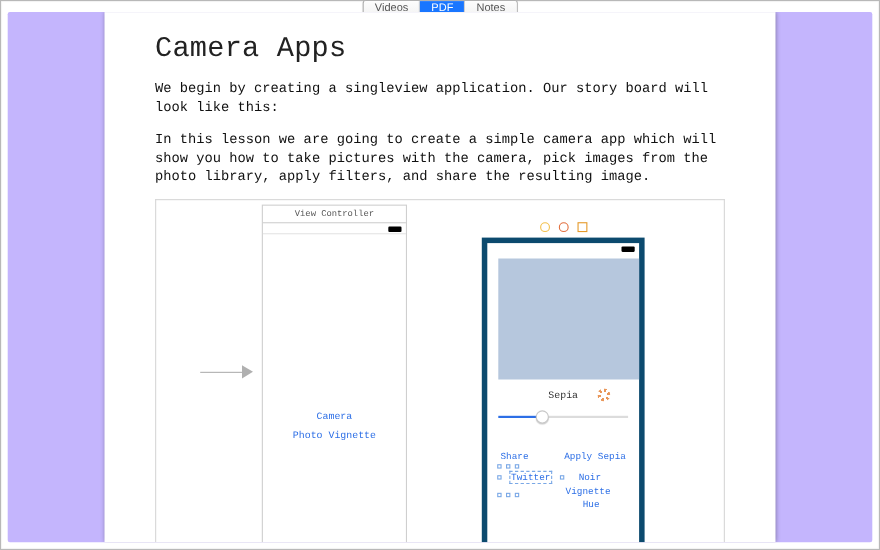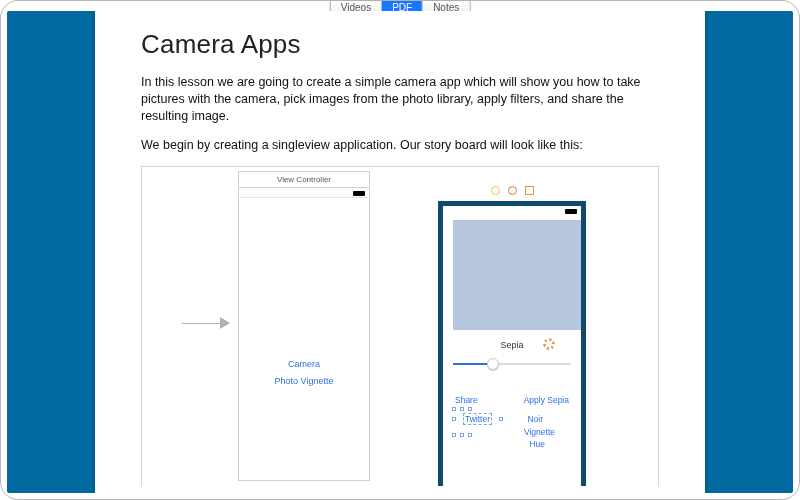--- a/index.html
+++ b/index.html
@@ -1,38 +1,38 @@
 <!DOCTYPE html>
 <html><head>
 <meta charset="utf-8">
 <style>
   * { box-sizing: border-box; margin: 0; padding: 0; }
   html, body { width: 800px; height: 500px; overflow: hidden; font-family: -apple-system, "Helvetica Neue", Arial, sans-serif; }
   .window {
     width: 800px; height: 500px; position: relative;
-    background: #fff; border: 1px solid #b8b8b8; border-radius: 18px;
+    background: #fff; border: 1px solid #b8b8b8; border-radius: 0;
     box-shadow: inset 0 0 0 1px rgba(0,0,0,0.02);
     padding-left: 16px;
   }
   .tabbar {
     position: absolute; top: -1px; left: 50%; transform: translateX(-50%);
     display: flex; height: 16px; line-height: 14px;
     font-size: 10px; background: #fff;
     border: 1px solid #b0b0b0; border-radius: 3px; overflow: hidden;
     box-shadow: 0 1px 1px rgba(0,0,0,0.08);
   }
   .tabbar .tab {
     padding: 0 10px; color: #555; background: linear-gradient(#fdfdfd,#f2f2f2);
     border-right: 1px solid #d0d0d0; display: flex; align-items: center;
   }
   .tabbar .tab:last-child { border-right: none; }
   .tabbar .tab.selected { background: #1976ff; color: #fff; }
   .viewer {
     position: absolute; top: 10px; left: 6px; right: 6px; bottom: 6px;
-    background: #0369a1; border-radius: 2px; overflow: hidden;
+    background: #c4b5fd; border-radius: 2px; overflow: hidden; font-family: Liberation Mono, monospace;
   }
   .page {
     position: absolute; top: 0; bottom: 0; left: 88px; right: 88px;
     background: #fff;
     box-shadow: 0 0 4px rgba(0,0,0,0.35);
     padding: 18px 46px 0 46px;
     overflow: hidden;
   }
   .page h1 { font-size: 26px; font-weight: 400; color: #222; margin-bottom: 14px; letter-spacing: 0.2px; }
   .page p { font-size: 12.5px; line-height: 1.35; color: #111; margin-bottom: 12px; font-weight: 500; }
@@ -110,22 +110,22 @@
   <div class="tabbar">
     <div class="tab">Videos</div>
     <div class="tab selected">PDF</div>
     <div class="tab">Notes</div>
   </div>
 
   <div class="viewer">
     <div class="page">
 
       <h1>Camera Apps</h1>
+      <p>We begin by creating a singleview application. Our story board will look like this:</p>
       <p>In this lesson we are going to create a simple camera app which will show you how to take pictures with the camera, pick images from the photo library, apply filters, and share the resulting image.</p>
-      <p>We begin by creating a singleview application. Our story board will look like this:</p>
 
       <div class="storyboard">
 
         <div class="arrow">
           <div class="shaft"></div>
             <div class="head"></div>
         </div>
 
         <div class="vc1">
           <div class="titlebar">View Controller</div>

